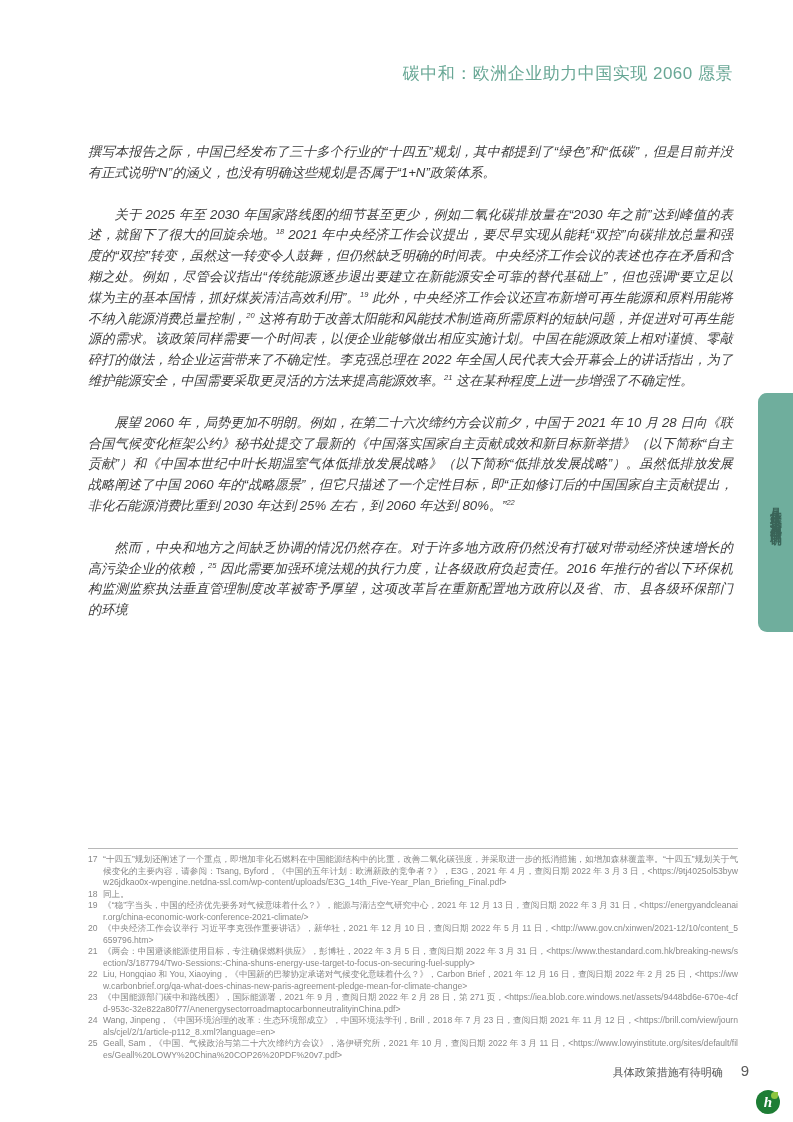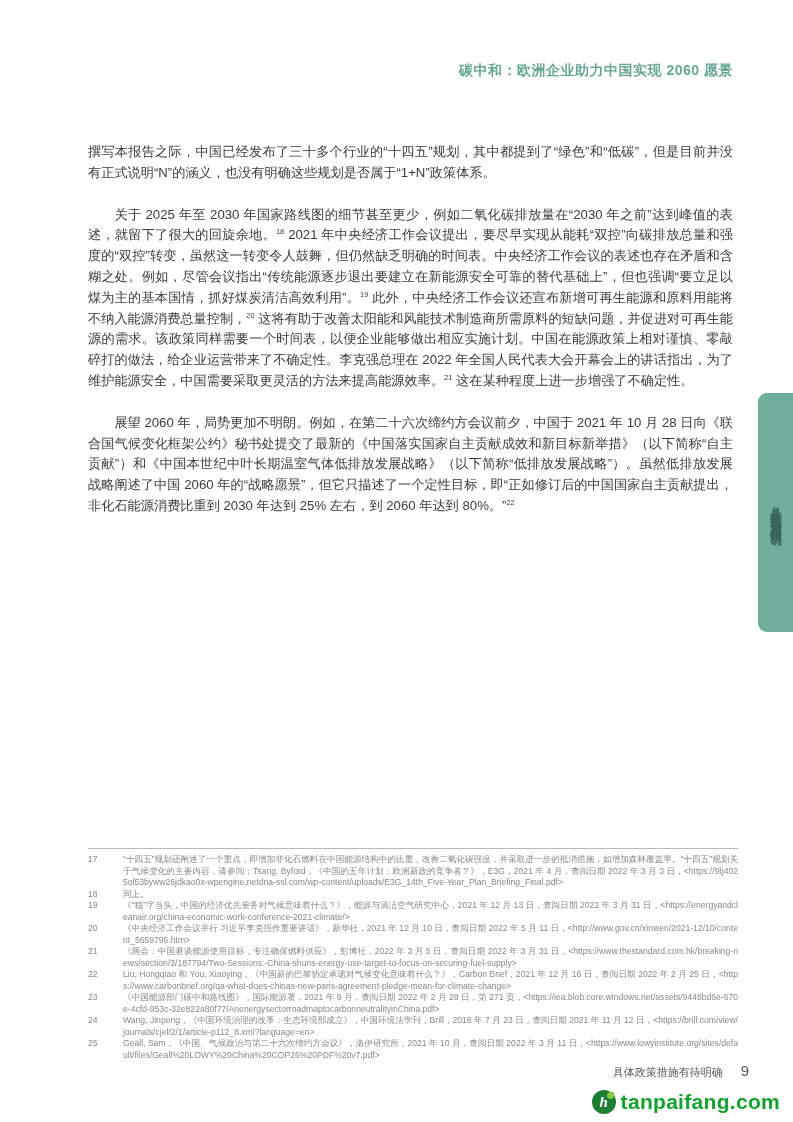--- a/index.html
+++ b/index.html
@@ -7,28 +7,29 @@
     position:relative;
     width:793px;height:1122px;
     margin:0 auto;
     background:#ffffff;
     overflow:hidden;
     font-family:"Liberation Sans","DejaVu Sans",sans-serif;
   }
   
   .header-title{
     position:absolute;top:62px;right:60px;
-    font-size:14px;font-weight:bold;
+    font-size:17px;font-weight:normal;
     color:#68a795;letter-spacing:.5px;
   }
   
   .body-text{
     position:absolute;left:88px;top:142px;width:645px;
     font-size:13.2px;line-height:20.8px;color:#3b3b3b;
     text-align:justify;
+    font-style:italic;
   }
   .body-text p{margin:0 0 21px 0;}
   .body-text p.indent{text-indent:2em;}
   .body-text sup{
     font-size:7.5px;line-height:0;vertical-align:super;
     color:#3b3b3b;
   }
   
   .side-tab{
     position:absolute;right:0;top:393px;width:35px;height:239px;
@@ -45,21 +46,21 @@
     position:absolute;top:848px;left:88px;width:650px;
     border-top:1px solid #b8b8b8;height:0;
   }
   .footnotes{
     position:absolute;top:854px;left:88px;width:650px;
     font-size:8.6px;line-height:11.5px;color:#888888;
     text-align:justify;
   }
   .fn{display:flex;}
   .fn-num{flex:0 0 15px;}
-  .fn-text{flex:1;word-break:break-all;margin-left:20px;}
+  .fn-text{flex:1;word-break:break-all;}
   
   .footer{
     position:absolute;top:1062px;right:44px;
     display:flex;align-items:baseline;gap:18px;
     color:#595959;
   }
   .footer-label{font-size:11px;}
   .footer-page{font-size:15px;}
   
   .logo{
@@ -90,20 +91,21 @@
 <body>
 
 <div class="page">
 
   <div class="header-title">碳中和：欧洲企业助力中国实现 2060 愿景</div>
 
   <div class="body-text">
       <p class="">撰写本报告之际，中国已经发布了三十多个行业的“十四五”规划，其中都提到了“绿色”和“低碳”，但是目前并没有正式说明“N”的涵义，也没有明确这些规划是否属于“1+N”政策体系。</p>
       <p class="indent">关于 2025 年至 2030 年国家路线图的细节甚至更少，例如二氧化碳排放量在“2030 年之前”达到峰值的表述，就留下了很大的回旋余地。<sup>18</sup> 2021 年中央经济工作会议提出，要尽早实现从能耗“双控”向碳排放总量和强度的“双控”转变，虽然这一转变令人鼓舞，但仍然缺乏明确的时间表。中央经济工作会议的表述也存在矛盾和含糊之处。例如，尽管会议指出“传统能源逐步退出要建立在新能源安全可靠的替代基础上”，但也强调“要立足以煤为主的基本国情，抓好煤炭清洁高效利用”。<sup>19</sup> 此外，中央经济工作会议还宣布新增可再生能源和原料用能将不纳入能源消费总量控制，<sup>20</sup> 这将有助于改善太阳能和风能技术制造商所需原料的短缺问题，并促进对可再生能源的需求。该政策同样需要一个时间表，以便企业能够做出相应实施计划。中国在能源政策上相对谨慎、零敲碎打的做法，给企业运营带来了不确定性。李克强总理在 2022 年全国人民代表大会开幕会上的讲话指出，为了维护能源安全，中国需要采取更灵活的方法来提高能源效率。<sup>21</sup> 这在某种程度上进一步增强了不确定性。</p>
       <p class="indent">展望 2060 年，局势更加不明朗。例如，在第二十六次缔约方会议前夕，中国于 2021 年 10 月 28 日向《联合国气候变化框架公约》秘书处提交了最新的《中国落实国家自主贡献成效和新目标新举措》（以下简称“自主贡献”）和《中国本世纪中叶长期温室气体低排放发展战略》（以下简称“低排放发展战略”）。虽然低排放发展战略阐述了中国 2060 年的“战略愿景”，但它只描述了一个定性目标，即“正如修订后的中国国家自主贡献提出，非化石能源消费比重到 2030 年达到 25% 左右，到 2060 年达到 80%。”<sup>22</sup></p>
+      <p class="indent">然而，中央和地方之间缺乏协调的情况仍然存在。对于许多地方政府仍然没有打破对带动经济快速增长的高污染企业的依赖，<sup>25</sup> 因此需要加强环境法规的执行力度，让各级政府负起责任。2016 年推行的省以下环保机构监测监察执法垂直管理制度改革被寄予厚望，这项改革旨在重新配置地方政府以及省、市、县各级环保部门的环境</p>
     </div>
 
   <div class="side-tab">
     <span class="side-tab-text">具体政策措施有待明确</span>
   </div>
 
   <div class="footnote-sep"></div>
 
   <div class="footnotes">
       <div class="fn">
@@ -147,16 +149,15 @@
   <div class="footer">
     <span class="footer-label">具体政策措施有待明确</span>
     <span class="footer-page">9</span>
   </div>
 
   <div class="logo">
     <span class="logo-icon">
       <span class="glyph">h</span>
       <span class="leaf"></span>
     </span>
-    <span class="logo-text">tanpaifang.com</span>
   </div>
 
 </div>
 
 </body></html>

